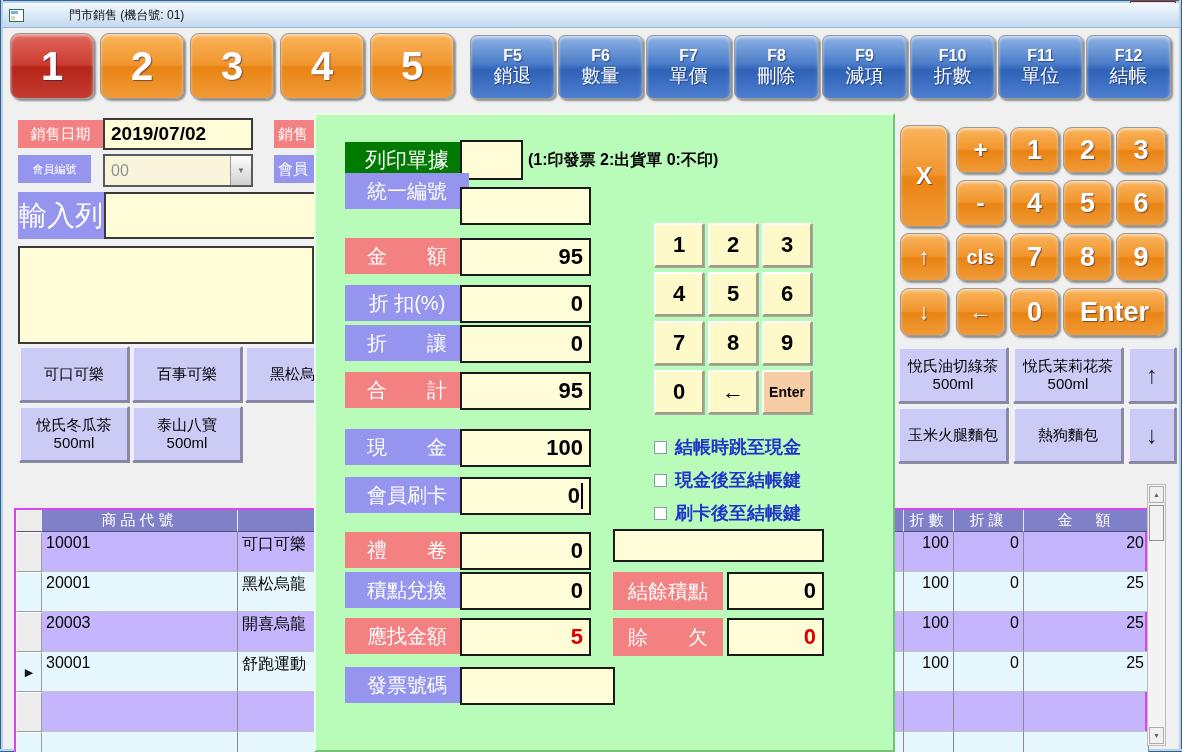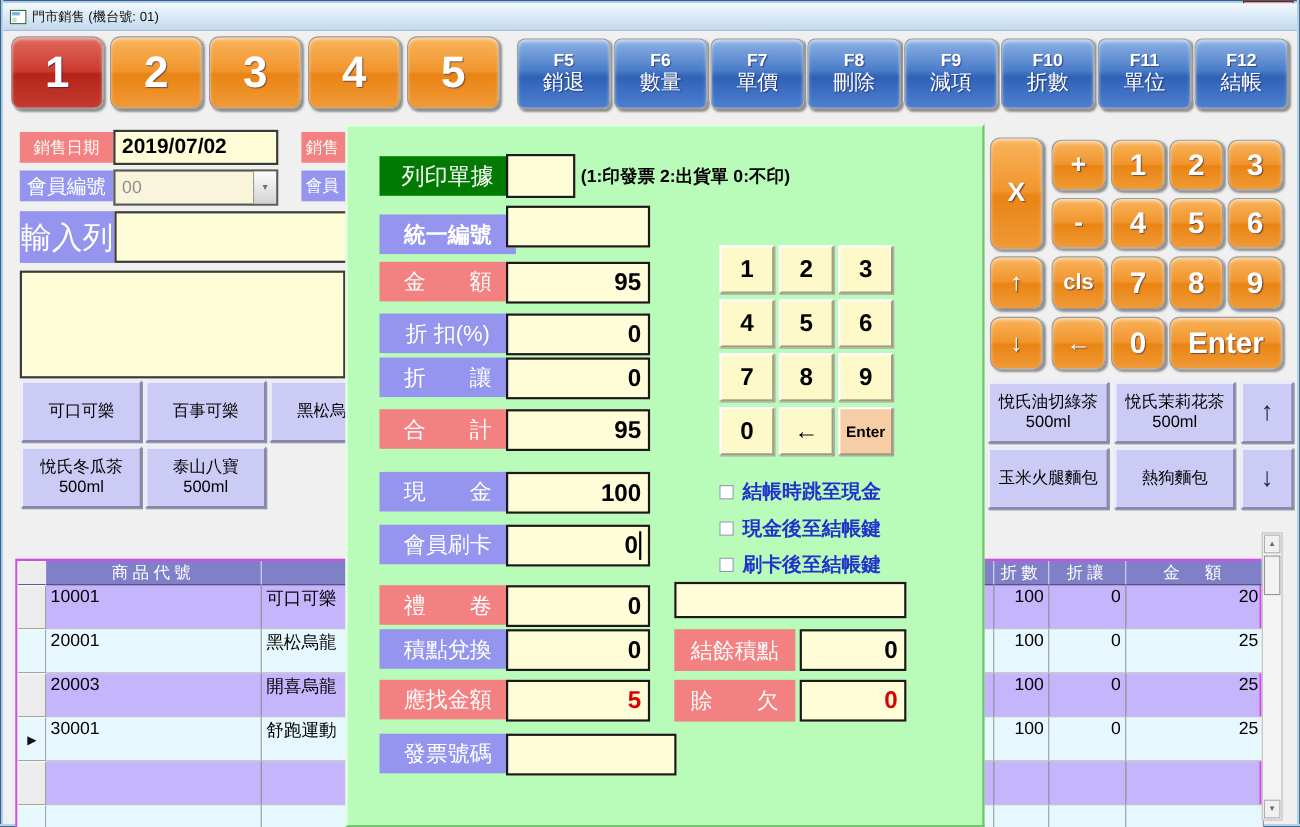--- a/index.html
+++ b/index.html
@@ -10,21 +10,21 @@
 
   
   .edge { position:absolute; background:#b5d2ea; z-index:0; }
   .edge-top{ left:0; top:0; width:1182px; height:3px; border-top:1px solid #35618c;}
   .edge-left{ left:0; top:0; width:3px; height:752px; border-left:1px solid #35618c;}
   .edge-right{ right:0; top:0; width:3px; height:752px; border-right:1px solid #35618c;}
   .edge-bottom{ left:0; bottom:0; width:1182px; height:3px; border-bottom:1px solid #35618c;}
 
   .titlebar { position:absolute; left:3px; top:3px; width:1176px; height:25px;
     background:linear-gradient(#f4f9fe,#dcebf8 45%,#c3d9ee); border-bottom:1px solid #97b5d1;
-    display:flex; align-items:center; padding-left:6px; z-index:2; }
+    display:flex; align-items:center; padding-left:6px; z-index:2;gap:40px; }
   .app-icon { width:15px; height:13px; border:1px solid #3a6a3a; background:#fff; position:relative; margin-right:5px; }
   .app-icon::before { content:""; position:absolute; left:1px; top:1px; right:5px; height:3px; background:#7ab0e0; }
   .app-icon::after { content:""; position:absolute; left:1px; bottom:1px; width:4px; height:4px; background:#c8e0c8; }
   .title-text { font-size:12px; color:#111; }
   .close-btn { position:absolute; right:6px; top:1px; width:46px; height:20px;
     background:linear-gradient(#f0b4a8,#d7695a 40%,#c03a2b 60%,#d4574a); border:1px solid #7c2014;
     border-radius:0 0 5px 5px; color:#fff; font-size:12px; font-weight:bold; text-align:center; line-height:19px;
     text-shadow:0 1px 1px rgba(0,0,0,.5); box-shadow:inset 0 1px 0 rgba(255,255,255,.5); cursor:pointer; }
 
   .content { position:absolute; left:3px; top:28px; width:1176px; height:721px; background:#f0f0f0; z-index:1; }
@@ -172,21 +172,21 @@
         <div class="fkeytop">F12</div>
         <div class="fkeylbl">結帳</div>
       </div>
     </div>
 
   <div class="lbl pink" style="left:18px;top:120px;width:85px;height:28px;font-size:15px;">銷售日期</div>
   <div class="fld" style="left:103px;top:118px;width:150px;height:32px;font-size:19px;font-weight:bold;padding-left:6px;">
     <span>2019/07/02</span>
   </div>
 
-  <div class="lbl purple" style="left:18px;top:155px;width:85px;height:28px;font-size:18px;">會員編號</div>
+  <div class="lbl purple" style="left:18px;top:155px;width:73px;height:28px;font-size:11px;">會員編號</div>
   <div class="combo">
     <span class="combo-value">00</span>
     <span class="combo-btn">▼</span>
   </div>
 
   <div class="lbl pink clipped" style="left:274px;top:120px;width:45px;height:28px;font-size:15px;">銷售</div>
   <div class="lbl purple clipped" style="left:274px;top:155px;width:45px;height:28px;font-size:15px;">會員</div>
 
   <div class="lbl purple" style="left:18px;top:192px;width:86px;height:47px;font-size:28px;">輸入列</div>
   <div class="fld" style="left:104px;top:192px;width:220px;height:47px;font-size:20px;padding-left:6px;">
@@ -305,21 +305,21 @@
       <div class="prodbtn arrowbtn">↓</div>
     </div>
 
   <div class="dialog">
     <div class="dlabel greenlbl" style="top:27px;font-size:21px;">列印單據</div>
     <div class="dfield" style="top:25px;width:63px;height:40px;">
       <span></span>
     </div>
     <div class="hint">(1:印發票 2:出貨單 0:不印)</div>
 
-    <div class="dlabel purple" style="top:80px;font-weight:bold;">統一編號</div>
+    <div class="dlabel purple" style="top:58px;">統一編號</div>
     <div class="dfield" style="top:72px;">
       <span></span>
     </div>
 
     <div class="dlabel pink" style="top:123px;">金　　額</div>
     <div class="dfield" style="top:123px;">
       <span>95</span>
     </div>
 
     <div class="dlabel purple" style="top:170px;">折 扣(%)</div>

